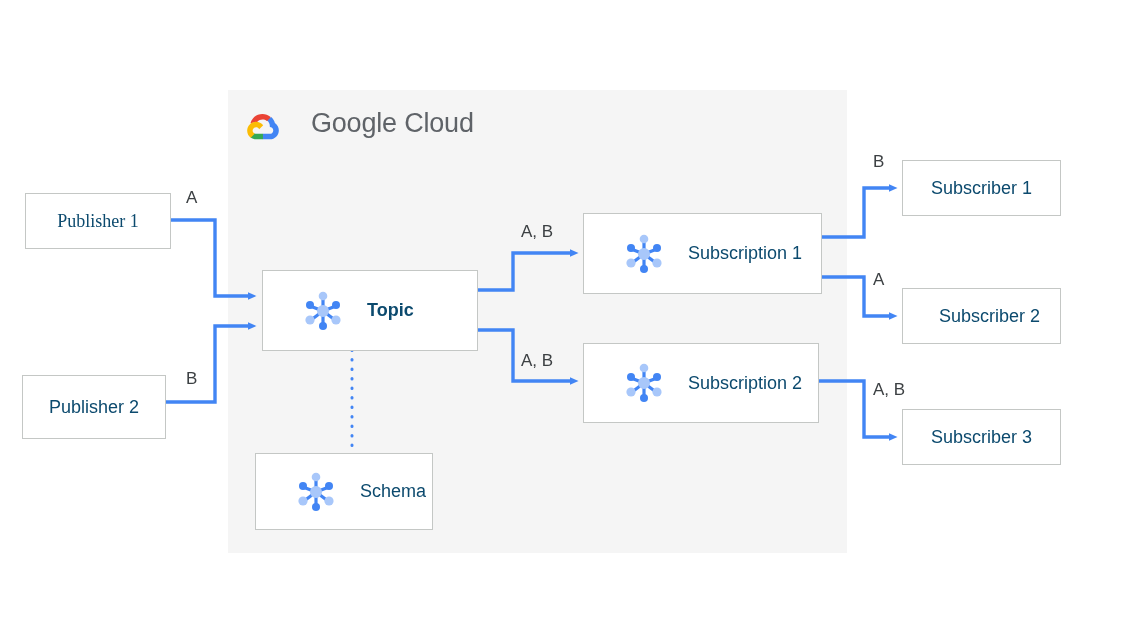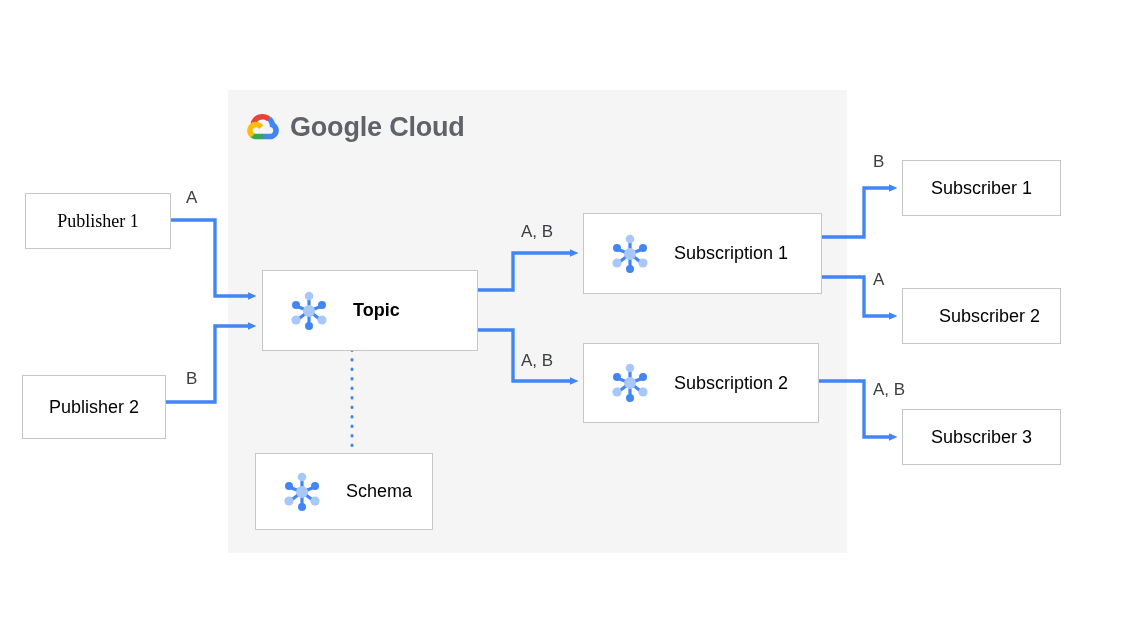--- a/index.html
+++ b/index.html
@@ -23,46 +23,44 @@
     width: 619px;
     height: 463px;
     background: #f5f5f5;
   }
   
   .gc-logo {
     position: absolute;
     left: 241px;
     top: 108px;
     display: flex;
-    align-items: center;
-    gap: 5px;
-    font-weight: bold;
+    gap: 26px;
   }
   .gc-mark { width: 44px; height: 38px; display: block; }
   .gc-text {
     font-size: 27px;
     color: #5f6368;
     letter-spacing: -0.2px;
     white-space: nowrap;
   }
   .gc-text .thin { color: #5f6368; }
   
   .node {
     position: absolute;
     box-sizing: border-box;
     background: #ffffff;
     border: 1px solid #c4c7c5;
     display: flex;
     align-items: center;
     justify-content: center;
   }
-  .node.with-icon { justify-content: flex-start; padding-left: 22px; }
+  .node.with-icon { justify-content: flex-start; padding-left: 36px; }
   .node-label {
     font-size: 18px;
-    color: #000000;
+    color: #0c4a6e;
     white-space: nowrap;
   }
   .node.with-icon .node-label { margin-left: 20px; }
   .pubsub-icon { width: 48px; height: 48px; flex: 0 0 48px; display: block; }
 
   
   .wires {
     position: absolute;
     left: 0; top: 0;
     width: 1122px; height: 629px;

